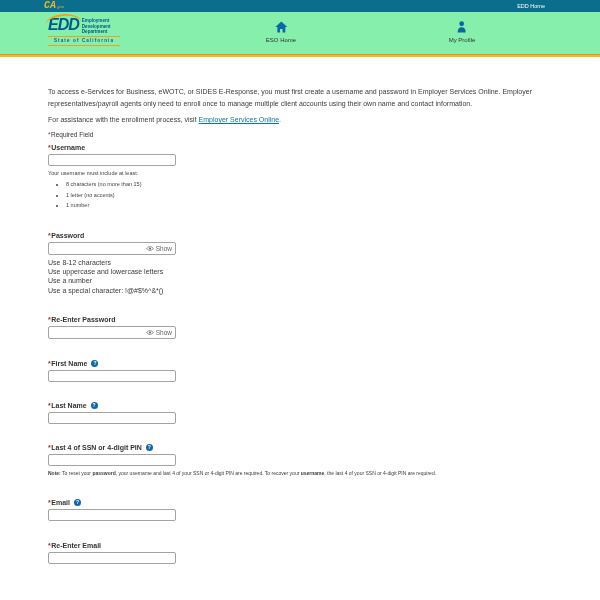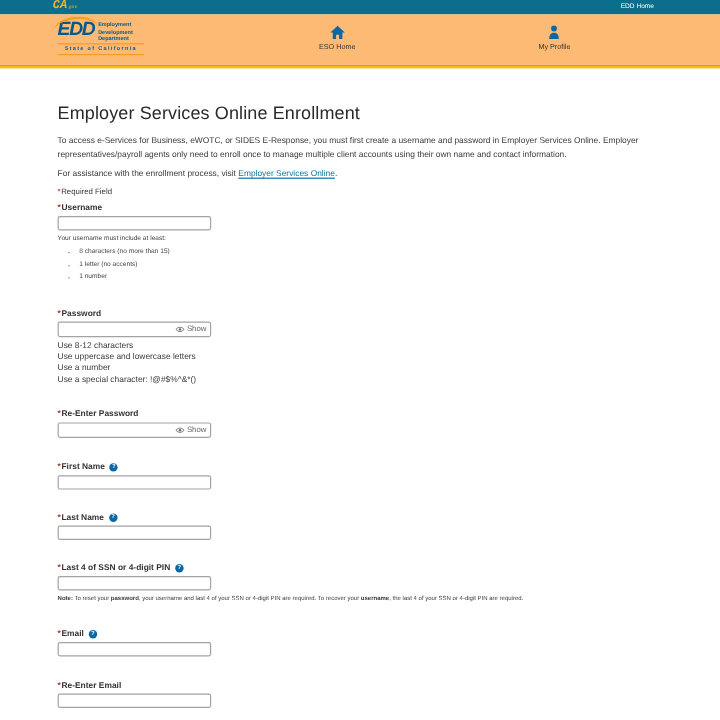--- a/index.html
+++ b/index.html
@@ -12,21 +12,21 @@
   }
 
   
   .utility-bar { height: 12px; background: #0A6E8C; position: relative; }
   .ca-logo { position: absolute; left: 44px; top: 0; height: 12px; display: flex; align-items: baseline; cursor: pointer; }
   .ca-logo .ca { font-family: Liberation Mono, monospace; font-style: italic; font-weight: bold; font-size: 10px; color: #EFB32B; line-height: 12px; }
   .ca-logo .gov { font-family: "DejaVu Serif", serif; font-style: italic; font-size: 4px; color: #EFB32B; margin-left: 1px; }
   .utility-link { position: absolute; right: 55px; top: 3px; color: #ffffff; font-size: 5.5px; cursor: pointer; }
 
   
-  .site-header { height: 42px; background: #fdba74; position: relative; }
+  .site-header { height: 42px; background: #86efac; position: relative; }
 
   .edd-logo { position: absolute; left: 48px; top: 5px; width: 72px; cursor: pointer; }
   .edd-row { display: flex; align-items: flex-start; position: relative; }
   .edd-swoosh { position: absolute; top: -3px; left: -3px; width: 36px; height: 11px;
     border-top: 2px solid #F49E1B; border-radius: 50% 50% 0 0 / 90% 90% 0 0; transform: rotate(-5deg); }
   .edd-acronym { font-size: 16px; font-weight: bold; font-style: italic; color: #00598F; line-height: 16px; letter-spacing: -1px; }
   .edd-dept { margin-left: 3px; padding-top: 1px; }
   .edd-dept span { display: block; font-size: 4.6px; font-weight: bold; color: #00598F; line-height: 5.6px; }
   .edd-state { margin-top: 1px; border-top: 1.5px solid #F49E1B; border-bottom: 1.5px solid #F49E1B;
     color: #0A5C94; font-size: 4.6px; font-weight: bold; letter-spacing: 1.1px; text-align: center; padding: 1.5px 0; }
@@ -126,21 +126,20 @@
       <circle cx="10" cy="5.5" r="4.8" fill="#0C68A5"></circle>
       <path d="M2 23 C2 14.5 6 12.5 10 12.5 C14 12.5 18 14.5 18 23 Z" fill="#0C68A5"></path>
     </svg>
     <div class="nav-label">My Profile</div>
   </div>
 </div>
 
 <div class="gold-rule"></div>
 
 <div class="main">
-  <h1 class="page-title">Employer Services Online Enrollment</h1>
 
   <p class="intro">To access e-Services for Business, eWOTC, or SIDES E-Response, you must first create a username and password in Employer Services Online. Employer representatives/payroll agents only need to enroll once to manage multiple client accounts using their own name and contact information.</p>
 
   <p class="assist"><span>For assistance with the enrollment process, visit </span><span class="link">Employer Services Online</span><span>.</span></p>
 
   <p class="required-note"><span class="asterisk">*</span><span>Required Field</span></p>
 
   <form>
 
     <div class="group mt-username">

